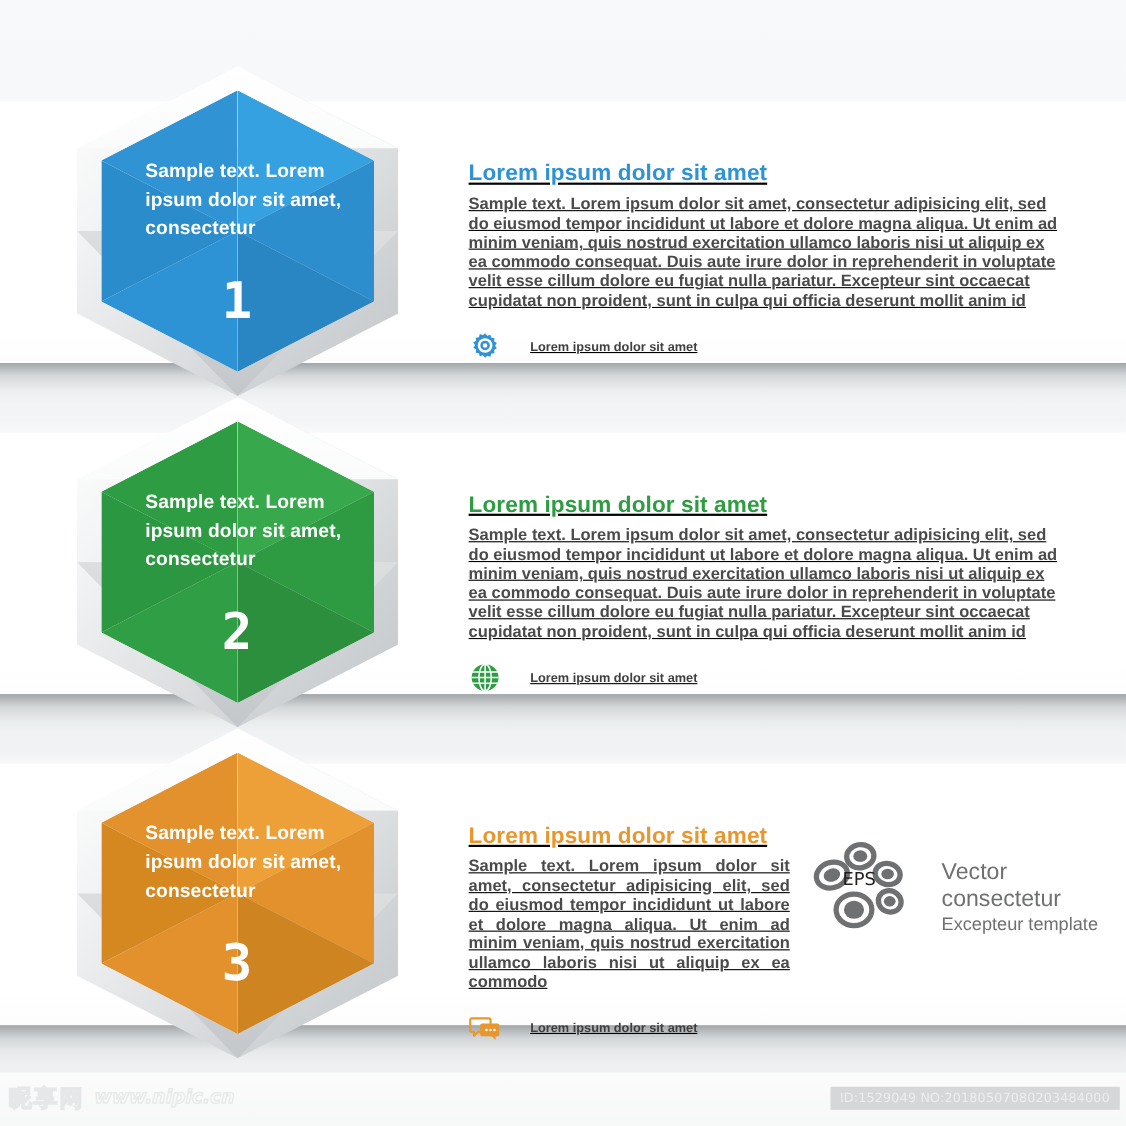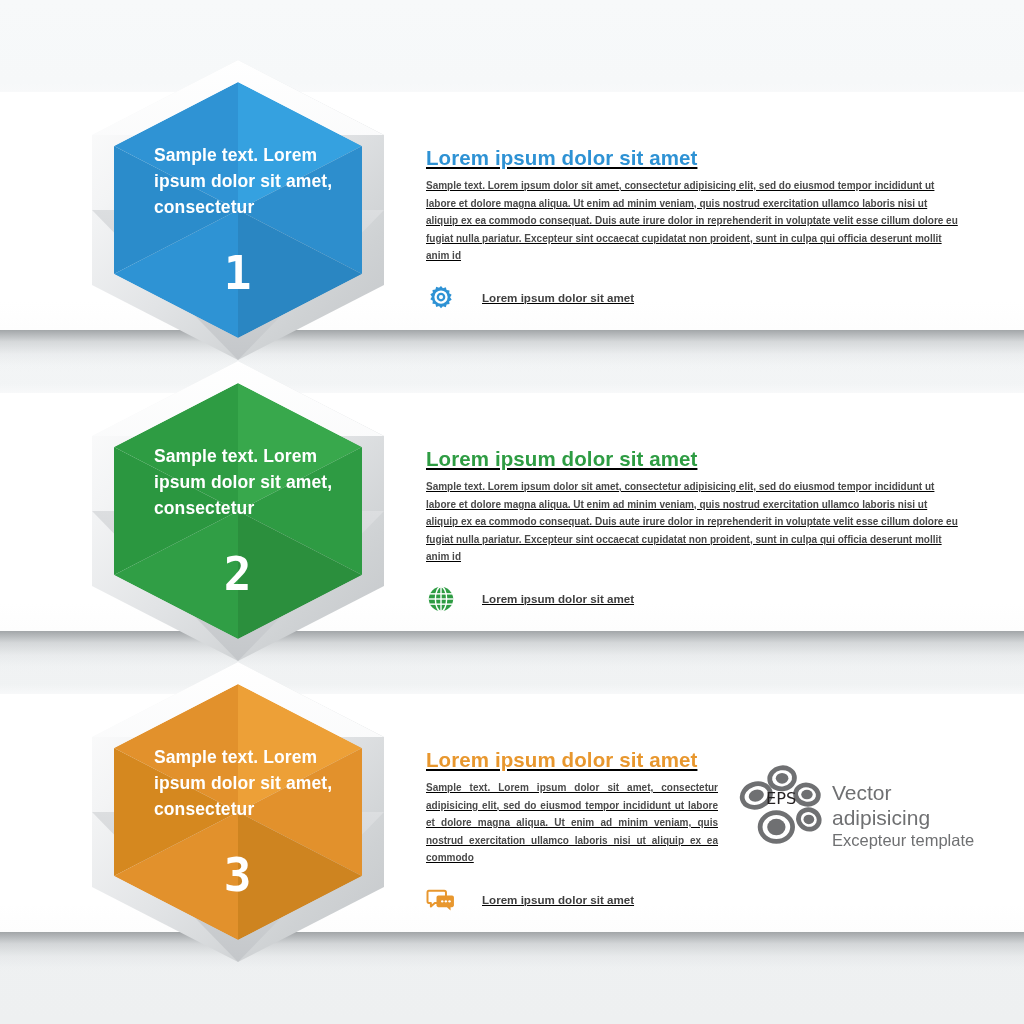--- a/index.html
+++ b/index.html
@@ -60,21 +60,21 @@
     width: 1024px;
     height: 300px;
   }
   #row1 { top: 60px; }
   #row2 { top: 361px; }
   #row3 { top: 662px; }
 
   
   .hex-wrap {
     position: absolute;
-    left: 92px;
+    left: 70px;
     top: 0;
     width: 292px;
     height: 300px;
   }
   .hex-shadow {
     position: absolute;
     left: 14px;
     top: 18px;
     width: 268px;
     height: 272px;
@@ -162,21 +162,21 @@
   .content.wide { width: 536px; }
   .content.narrow { width: 292px; }
 
   .c-title {
     font-size: 20.5px;
     font-weight: bold;
     margin: 0 0 7px 0;
     letter-spacing: 0.1px;
   }
   .c-body {
-    font-size: 10px;
+    font-size: 15px;
     line-height: 17.5px;
     color: #4a4a4a;
     margin: 0;
     font-weight: bold;
   }
   .content.narrow .c-body { text-align: justify; }
 
   .c-footer {
     display: flex;
     align-items: center;
@@ -197,21 +197,21 @@
   
   #eps-badge {
     position: absolute;
     left: 736px;
     top: 764px;
     display: flex;
     align-items: flex-end;
   }
   #eps-mark { width: 96px; height: 86px; flex: 0 0 96px; }
   #eps-lines {
-    margin-left: 0;
+    margin-left: 24px;
     color: #6f7072;
     line-height: 1.18;
   }
   .eps-l1 { font-size: 21px; }
   .eps-l2 { font-size: 21px; }
   .eps-l3 { font-size: 16.5px; }
 
   
   #watermark {
     position: absolute;
@@ -398,19 +398,26 @@
           <ellipse cx="48" cy="15" rx="6.6" ry="5.6"></ellipse>
           <ellipse cx="74" cy="32" rx="6" ry="5"></ellipse>
           <ellipse cx="76" cy="58" rx="5.6" ry="5"></ellipse>
           <ellipse cx="42" cy="66" rx="9.6" ry="8.6"></ellipse>
         </g>
         <text x="47" y="42" text-anchor="middle" font-family="DejaVu Sans, sans-serif" font-size="17" fill="#231f20">EPS</text>
       </svg>
     </span>
     <div id="eps-lines">
       <div class="eps-l1">Vector</div>
-      <div class="eps-l2">adipisicing</div>
+      <div class="eps-l2">consectetur</div>
       <div class="eps-l3">Excepteur template</div>
     </div>
   </div>
 
+  <div id="watermark">
+    <div id="wm-logo">
+      <span id="wm-cn">昵享网</span>
+      <span id="wm-url">www.nipic.cn</span>
+    </div>
+    <div id="wm-id">ID:1529049 NO:20180507080203484000</div>
+  </div>
 
 </div>
 
 </body></html>

